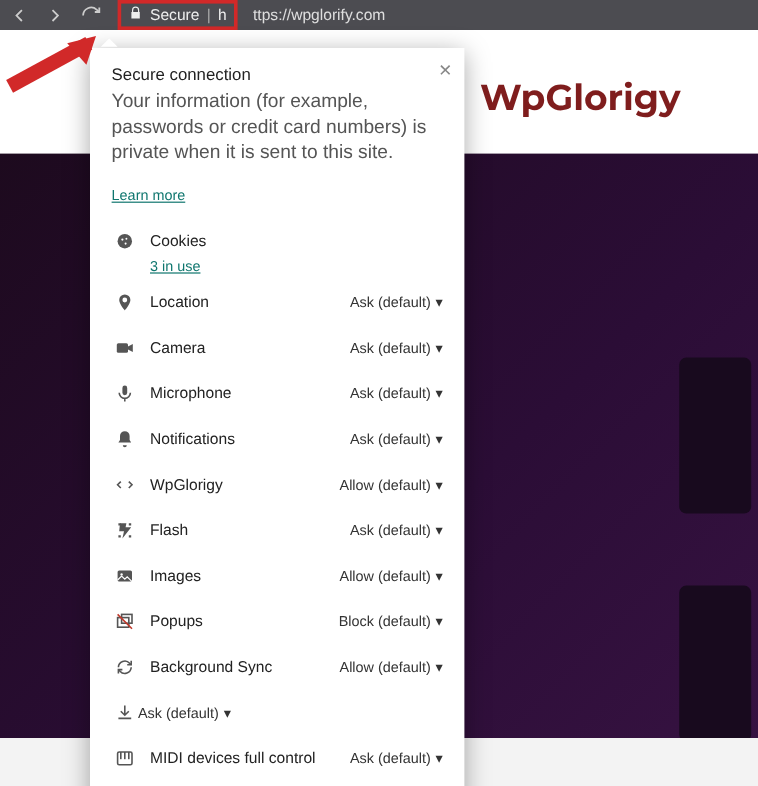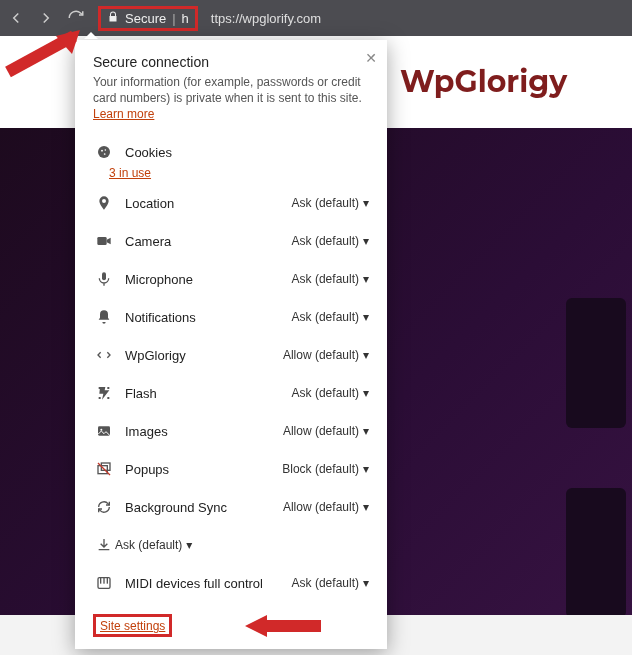--- a/index.html
+++ b/index.html
@@ -1,45 +1,45 @@
 <!DOCTYPE html>
 <html><head>
 <meta charset="utf-8">
 <style>
 *{box-sizing:border-box;margin:0;padding:0;font-family:"Segoe UI",Arial,sans-serif}
 body{width:632px;height:655px;overflow:hidden;background:#fff;position:relative}
-.addr-bar{height:36px;background:#4c4c51;display:flex;align-items:center;color:#eee;font-size:13px;position:relative;z-index:3}
+.addr-bar{height:25px;background:#4c4c51;display:flex;align-items:center;color:#eee;font-size:13px;position:relative;z-index:3}
 .nav-btn{width:28px;height:28px;display:flex;align-items:center;justify-content:center;color:#ccc;margin-left:2px}
 .nav-btn svg{width:18px;height:18px}
 .secure-box{display:flex;align-items:center;margin-left:8px;padding:2px 6px;border:3px solid #d12929;position:relative}
 .secure-box .lock{margin-right:6px}
 .secure-box .pipe{margin:0 6px;color:#aaa}
 .addr-url{color:#eee;opacity:.9}
 .bubble-tip{position:absolute;top:32px;left:84px;width:0;height:0;border-left:7px solid transparent;border-right:7px solid transparent;border-bottom:7px solid #fff;z-index:6}
 .page-band{position:absolute;top:36px;left:0;right:0;height:92px;background:#fff;display:flex;align-items:center;padding-left:400px}
 .brand{font:700 30px/1 Montserrat,Arial;color:#7f1d1d}
 .dark-band{position:absolute;top:128px;left:0;right:0;bottom:40px;background:linear-gradient(135deg,#1d0a1e,#2b0d36 60%,#361241)}
 .card{position:absolute;background:#180a1e;border-radius:6px}
 .card.c1{top:170px;right:6px;width:60px;height:130px}
 .card.c2{top:360px;right:6px;width:60px;height:130px}
 .bot-band{position:absolute;left:0;right:0;bottom:0;height:40px;background:#f3f3f3}
 .popup{position:absolute;top:40px;left:75px;width:312px;background:#fff;box-shadow:0 4px 20px rgba(0,0,0,.35);z-index:5;font-size:13px;color:#222}
 .popup-inner{padding:14px 18px 6px}
 .sec-ttl{font-size:14px;margin-bottom:4px}
-.sec-body{font-size:12px;color:#555;line-height:1.35;margin-bottom:0}
-.link{color:#c2410c;text-decoration:underline;font-size:12px;cursor:pointer}
+.sec-body{font-size:16px;color:#555;line-height:1.35;margin-bottom:16px}
+.link{color:#0f766e;text-decoration:underline;font-size:12px;cursor:pointer}
 .close-x{position:absolute;top:10px;right:10px;color:#888;cursor:pointer;font-size:14px}
 .perm-list{padding:6px 0 2px}
 .perm-row{display:flex;align-items:center;padding:8px 18px;min-height:38px}
 .pi{width:22px;display:flex;align-items:center;justify-content:center;color:#555}
 .pi svg{width:16px;height:16px}
 .plabel{flex:1;padding-left:10px;font-size:13px}
 .pval{font-size:12px;color:#333;display:flex;align-items:center;cursor:pointer}
 .caret{margin-left:4px}
-.cookies-sub{padding-left:34px;margin-top:-6px;margin-bottom:4px}
+.cookies-sub{padding-left:50px;margin-top:-6px;margin-bottom:4px}
 .footer-row{padding:10px 14px 12px 18px;display:flex;align-items:flex-end}
 .site-set{border:3px solid #d12929;padding:1px 4px}
 .arrow-red{position:absolute}
 .arrow-red.a1{top:28px;left:-6px;width:90px;height:54px;z-index:7}
 .arrow-red.a2{bottom:8px;left:168px;width:80px;height:30px;z-index:7}
 </style>
 </head>
 <body>
 
 <div class="addr-bar">

